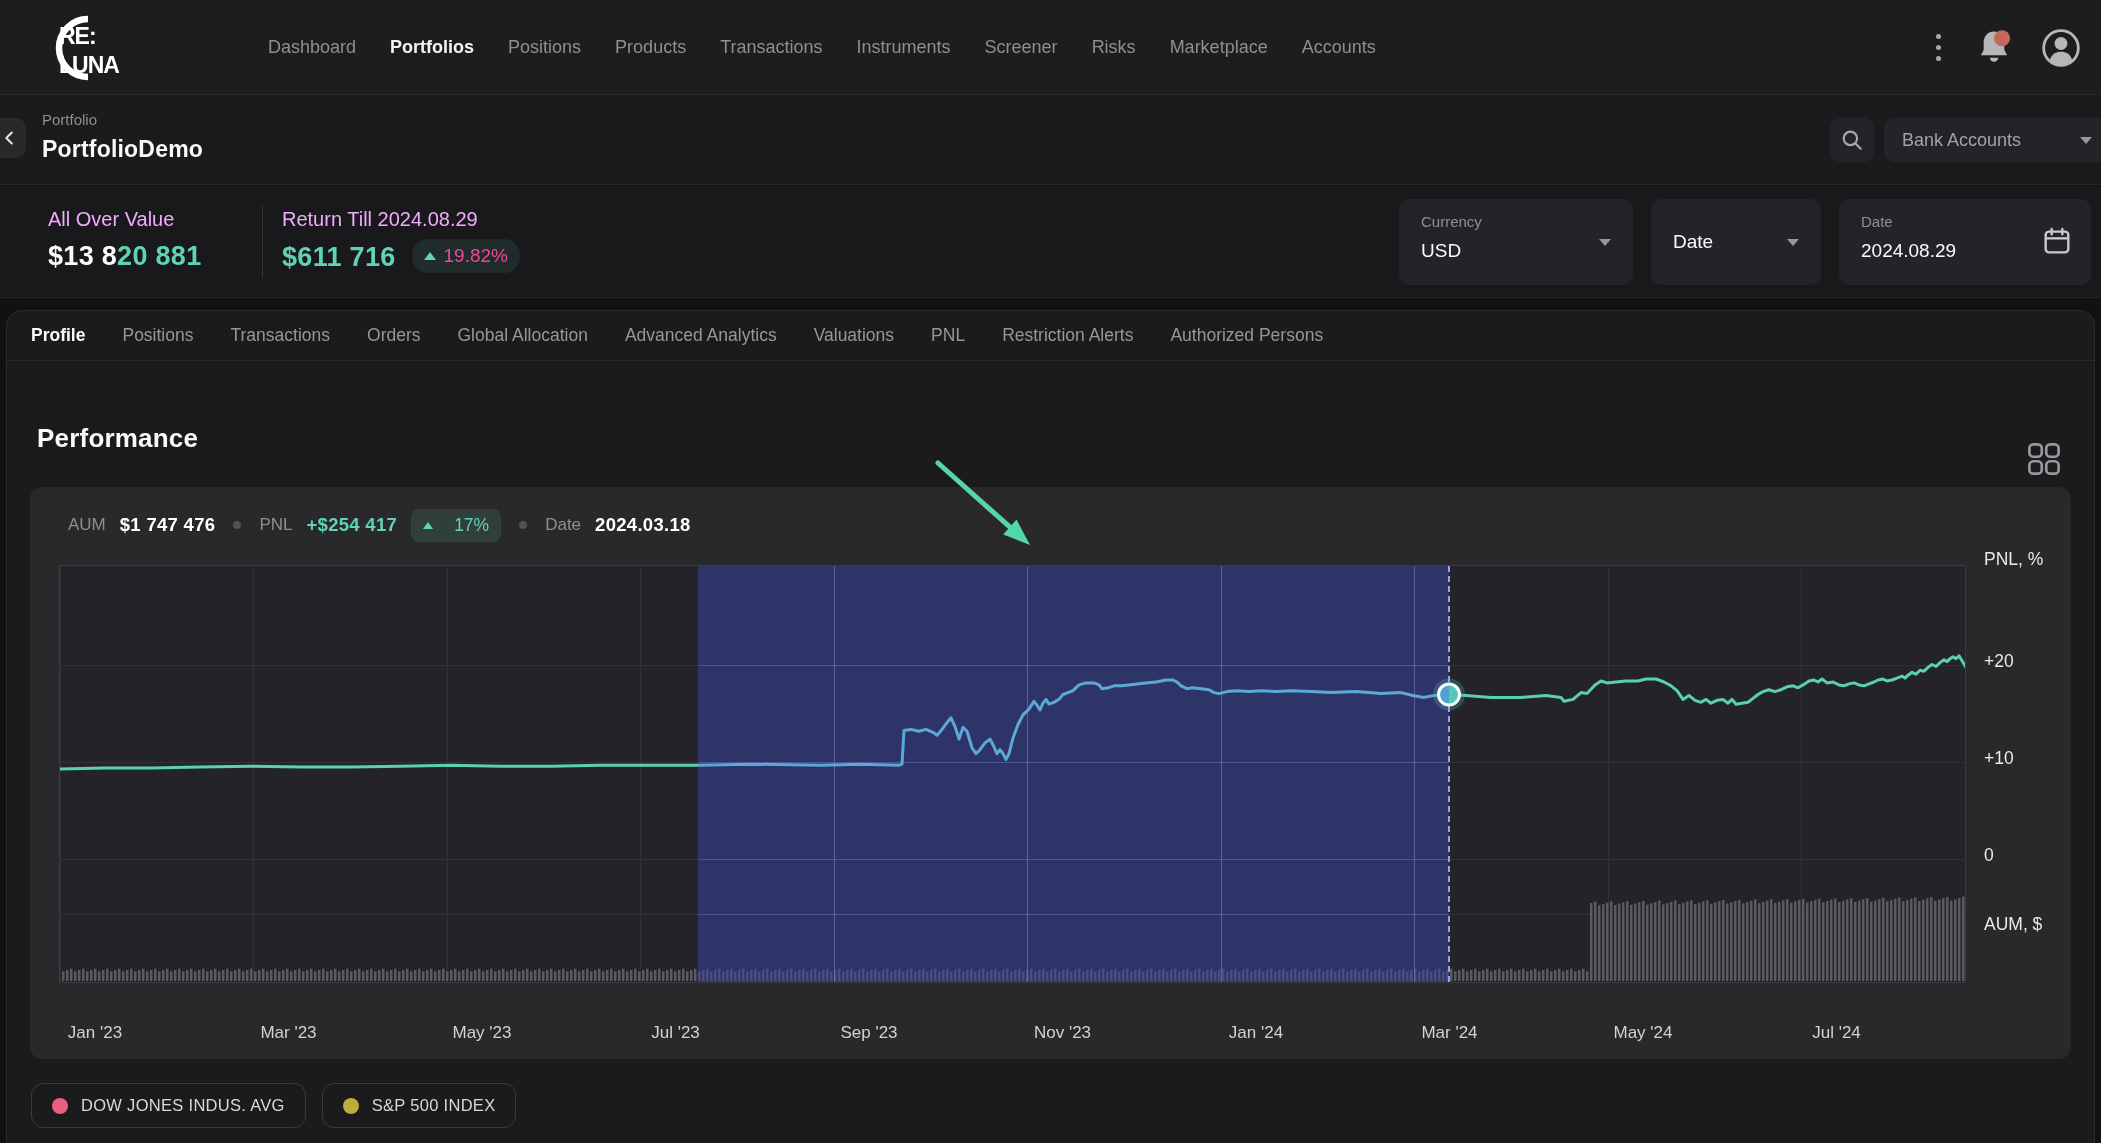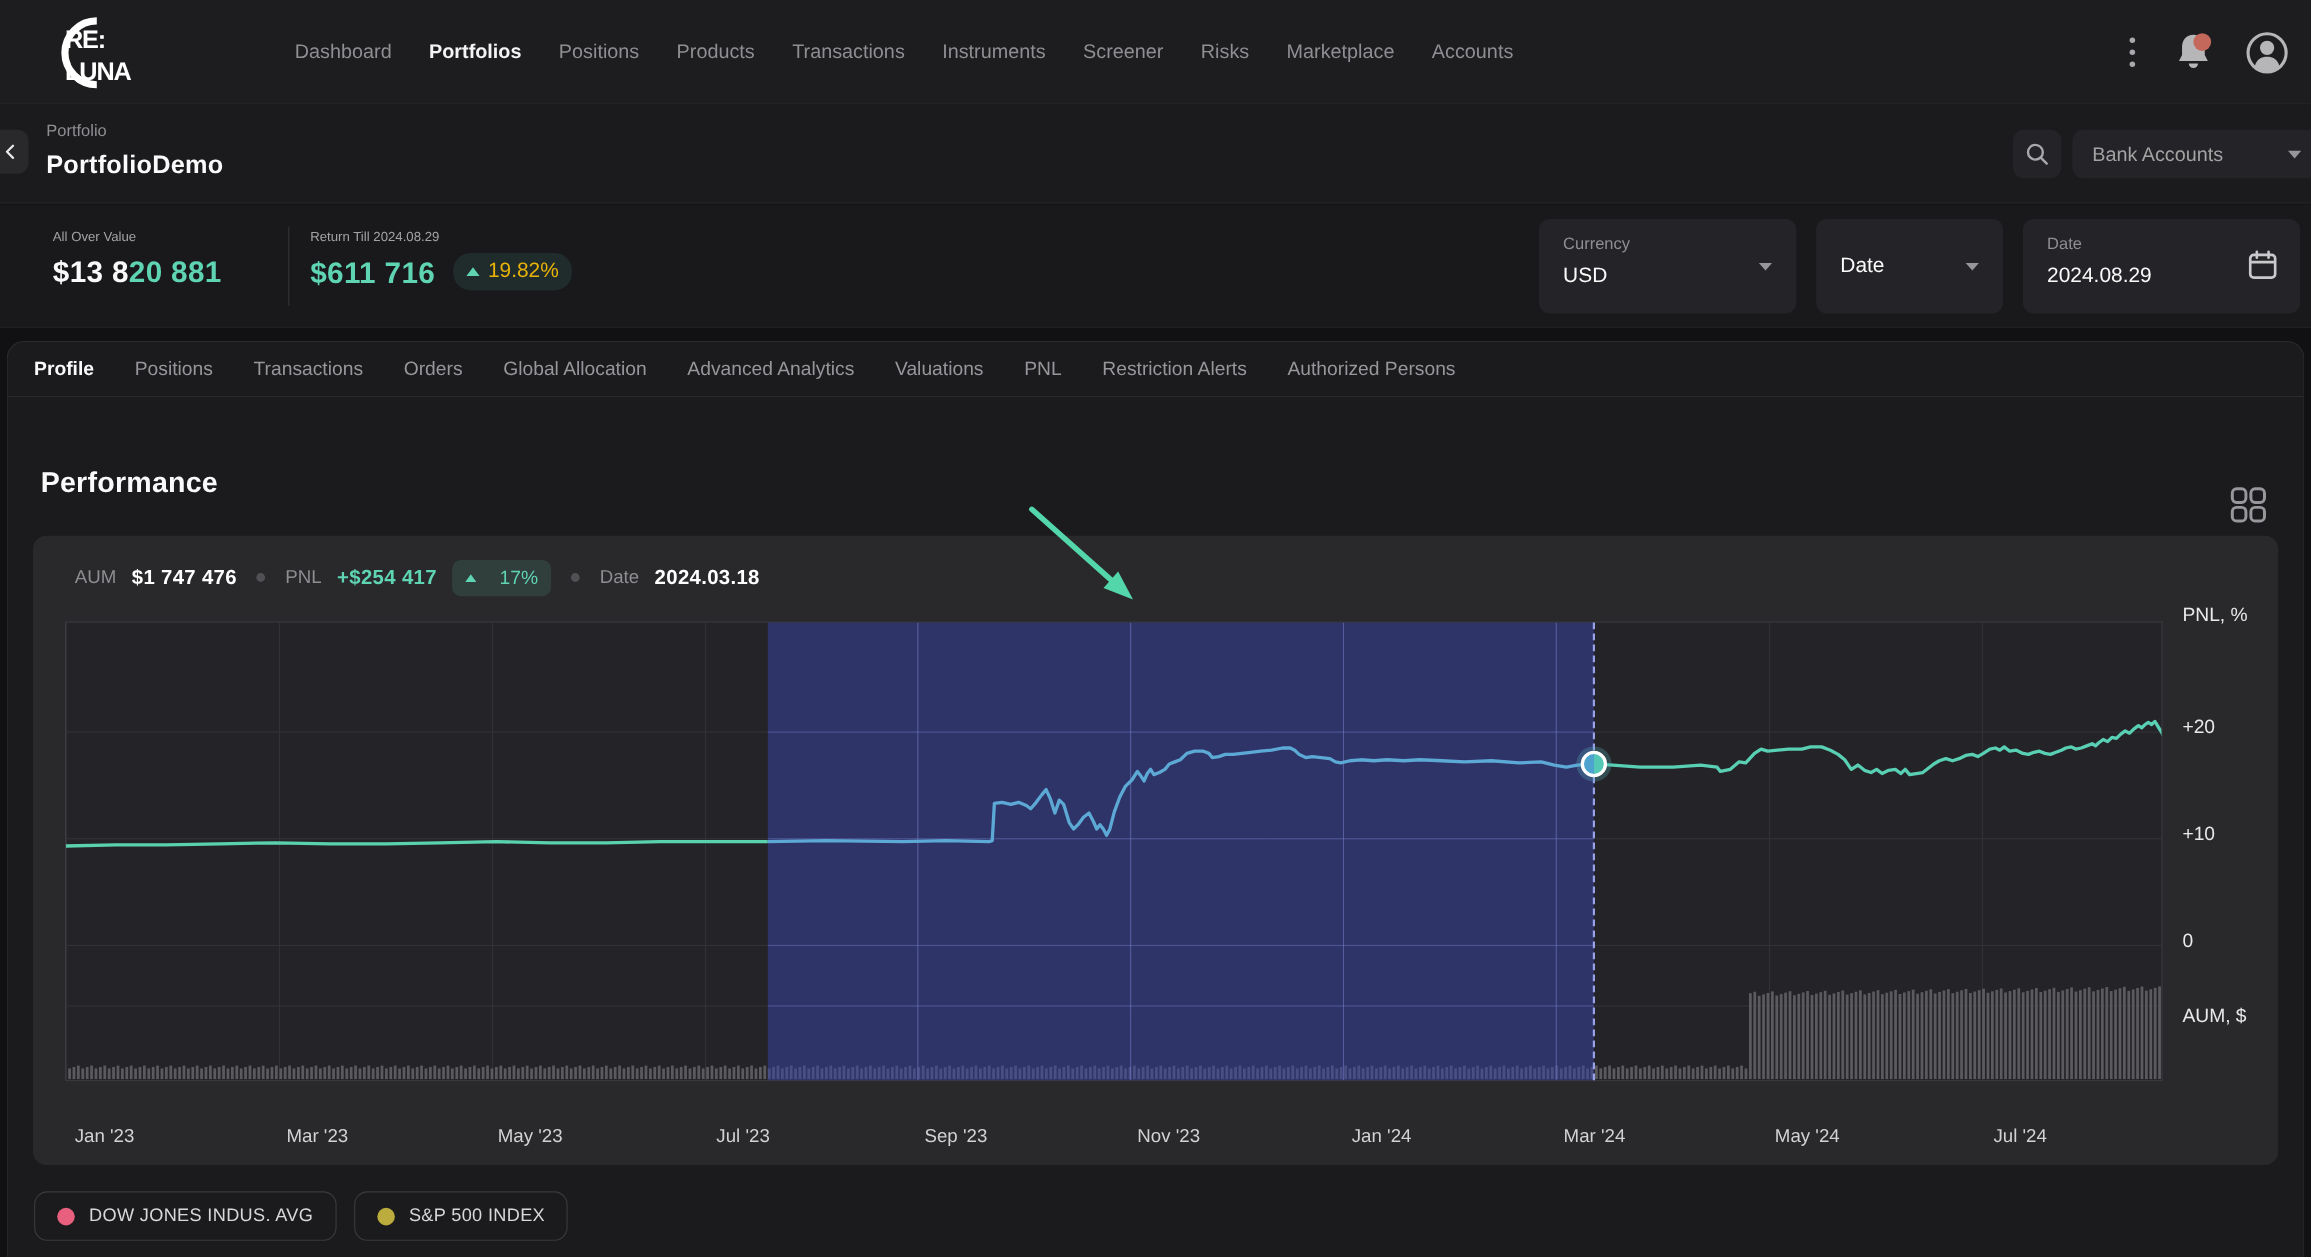--- a/index.html
+++ b/index.html
@@ -24,29 +24,29 @@
   .crumb { position:absolute; left:42px; top:16px; font-size:15px; color:#8f8f93; }
   .ptitle { position:absolute; left:42px; top:41px; font-size:23px; font-weight:700; color:#fafafa; letter-spacing:.2px; }
   .search-btn { position:absolute; left:1830px; top:23px; width:44px; height:44px; background:#242428; border-radius:10px; display:flex; align-items:center; justify-content:center; cursor:pointer; }
   .bank-select { position:absolute; left:1884px; top:23px; width:226px; height:44px; background:#242428; border-radius:10px 0 0 10px; display:flex; align-items:center; padding:0 18px; gap:14px; cursor:pointer; }
   .bank-select .lbl { font-size:18px; color:#a3a3a3; flex:1; white-space:nowrap; }
 
   .caret { width:0; height:0; border-left:6px solid transparent; border-right:6px solid transparent; border-top:7px solid #97979b; }
 
   
   .stats { position:absolute; left:0; top:186px; width:2101px; height:112px; background:#19191c; border-bottom:1px solid #242427; }
-  .stat-label { font-size:12px; color:#a3a3a3; }
+  .stat-label { font-size:20px; color:#f0abfc; }
   .allover { position:absolute; left:48px; top:22px; }
   .allover .val { margin-top:10px; font-size:27px; font-weight:700; letter-spacing:.3px; }
   .allover .w { color:#fafafa; } .allover .t { color:#5fd4b2; }
   .vdivider { position:absolute; left:262px; top:20px; width:1px; height:72px; background:#333337; }
   .returnb { position:absolute; left:282px; top:22px; }
   .returnb .row { display:flex; align-items:flex-end; gap:16px; margin-top:8px; }
   .returnb .val { font-size:27px; font-weight:700; color:#5fd4b2; letter-spacing:.3px; }
-  .badge { display:inline-flex; align-items:center; gap:8px; background:rgba(95,212,178,.10); border-radius:16px; padding:6px 12px; font-size:19px; color:#eab308; }
+  .badge { display:inline-flex; align-items:center; gap:8px; background:rgba(95,212,178,.10); border-radius:16px; padding:6px 12px; font-size:19px; color:#ec4899; }
   .tri-up { width:0; height:0; border-left:6px solid transparent; border-right:6px solid transparent; border-bottom:8px solid #5fd4b2; }
   .controls { position:absolute; right:10px; top:13px; display:flex; gap:18px; }
   .ctl { background:#242428; border-radius:10px; height:86px; padding:14px 22px; position:relative; cursor:pointer; }
   .ctl .clbl { font-size:15px; color:#8f8f93; }
   .ctl .cval { font-size:19px; color:#fafafa; margin-top:10px; }
   .ctl.currency { width:234px; }
   .ctl.dateselect { width:170px; display:flex; align-items:center; }
   .ctl.dateselect .cval { margin:0; }
   .ctl.datepicker { width:252px; }
   .ctl .caret { position:absolute; right:22px; top:40px; }

